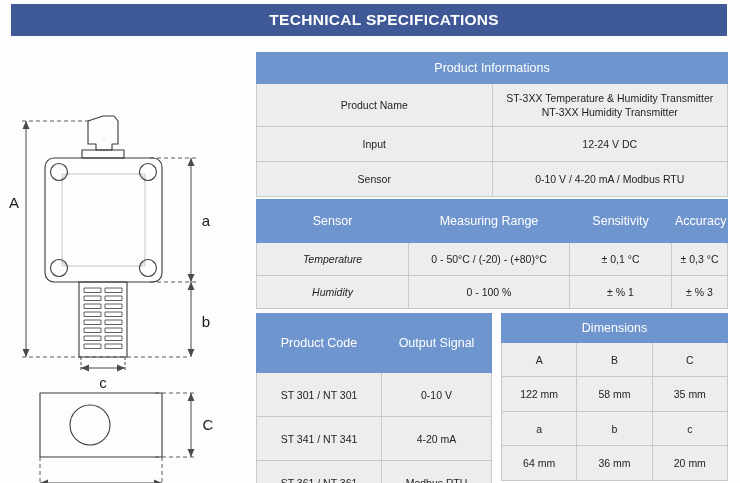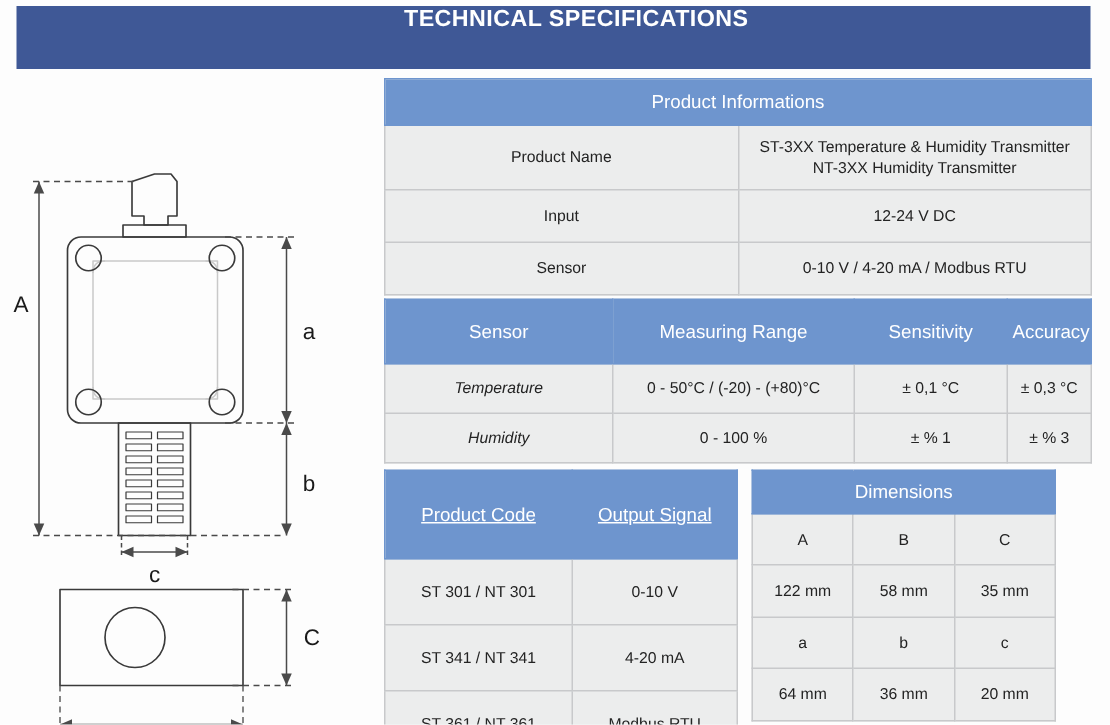--- a/index.html
+++ b/index.html
@@ -15,23 +15,24 @@
     overflow: hidden;
     background: #fdfdfd;
   }
 
   
   #title-bar {
     position: absolute;
     left: 11px;
     top: 4px;
     width: 716px;
-    height: 42px;
+    height: 32px;
     background: #3f5896;
     display: flex;
+    align-items: center;
     justify-content: flex-end;
     box-sizing: border-box;
     padding-right: 228px;
   }
   #title-bar .title-text {
     color: #ffffff;
     font-size: 15.5px;
     font-weight: bold;
     letter-spacing: 0.3px;
     white-space: nowrap;
@@ -72,30 +73,30 @@
     font-size: 12.5px;
     font-weight: normal;
   }
   .tbl td.ital {
     font-style: italic;
   }
 
   #table-product  { left: 256px; top: 52px;  width: 472px; }
   #table-sensor   { left: 256px; top: 199px; width: 472px; }
   #table-code     { left: 256px; top: 313px; width: 236px; }
-  #table-dims     { left: 501px; top: 313px; width: 203px; }
+  #table-dims     { left: 501px; top: 313px; width: 227px; }
 
   #table-product tr.r-title td { height: 26px; margin-top: 21px; }
   #table-product tr.r-name  td { height: 38px; line-height: 1.35; }
   #table-product tr.r-io    td { height: 30px; }
 
   #table-sensor  tr.r-hdr  td { height: 38px; }
   #table-sensor  tr.r-data td { height: 28px; }
 
-  #table-code tr.r-hdr  td { height: 54px; text-decoration: underline; }
+  #table-code tr.r-hdr  td { height: 54px; }
   #table-code tr.r-data td { height: 39px; }
 
   #table-dims tr.r-title td { height: 24px; }
   #table-dims tr.r-letter td { height: 29px; }
   #table-dims tr.r-val    td { height: 30px; margin-left: 47px; }
 </style>
 </head>
 <body>
 
 <div id="title-bar">

